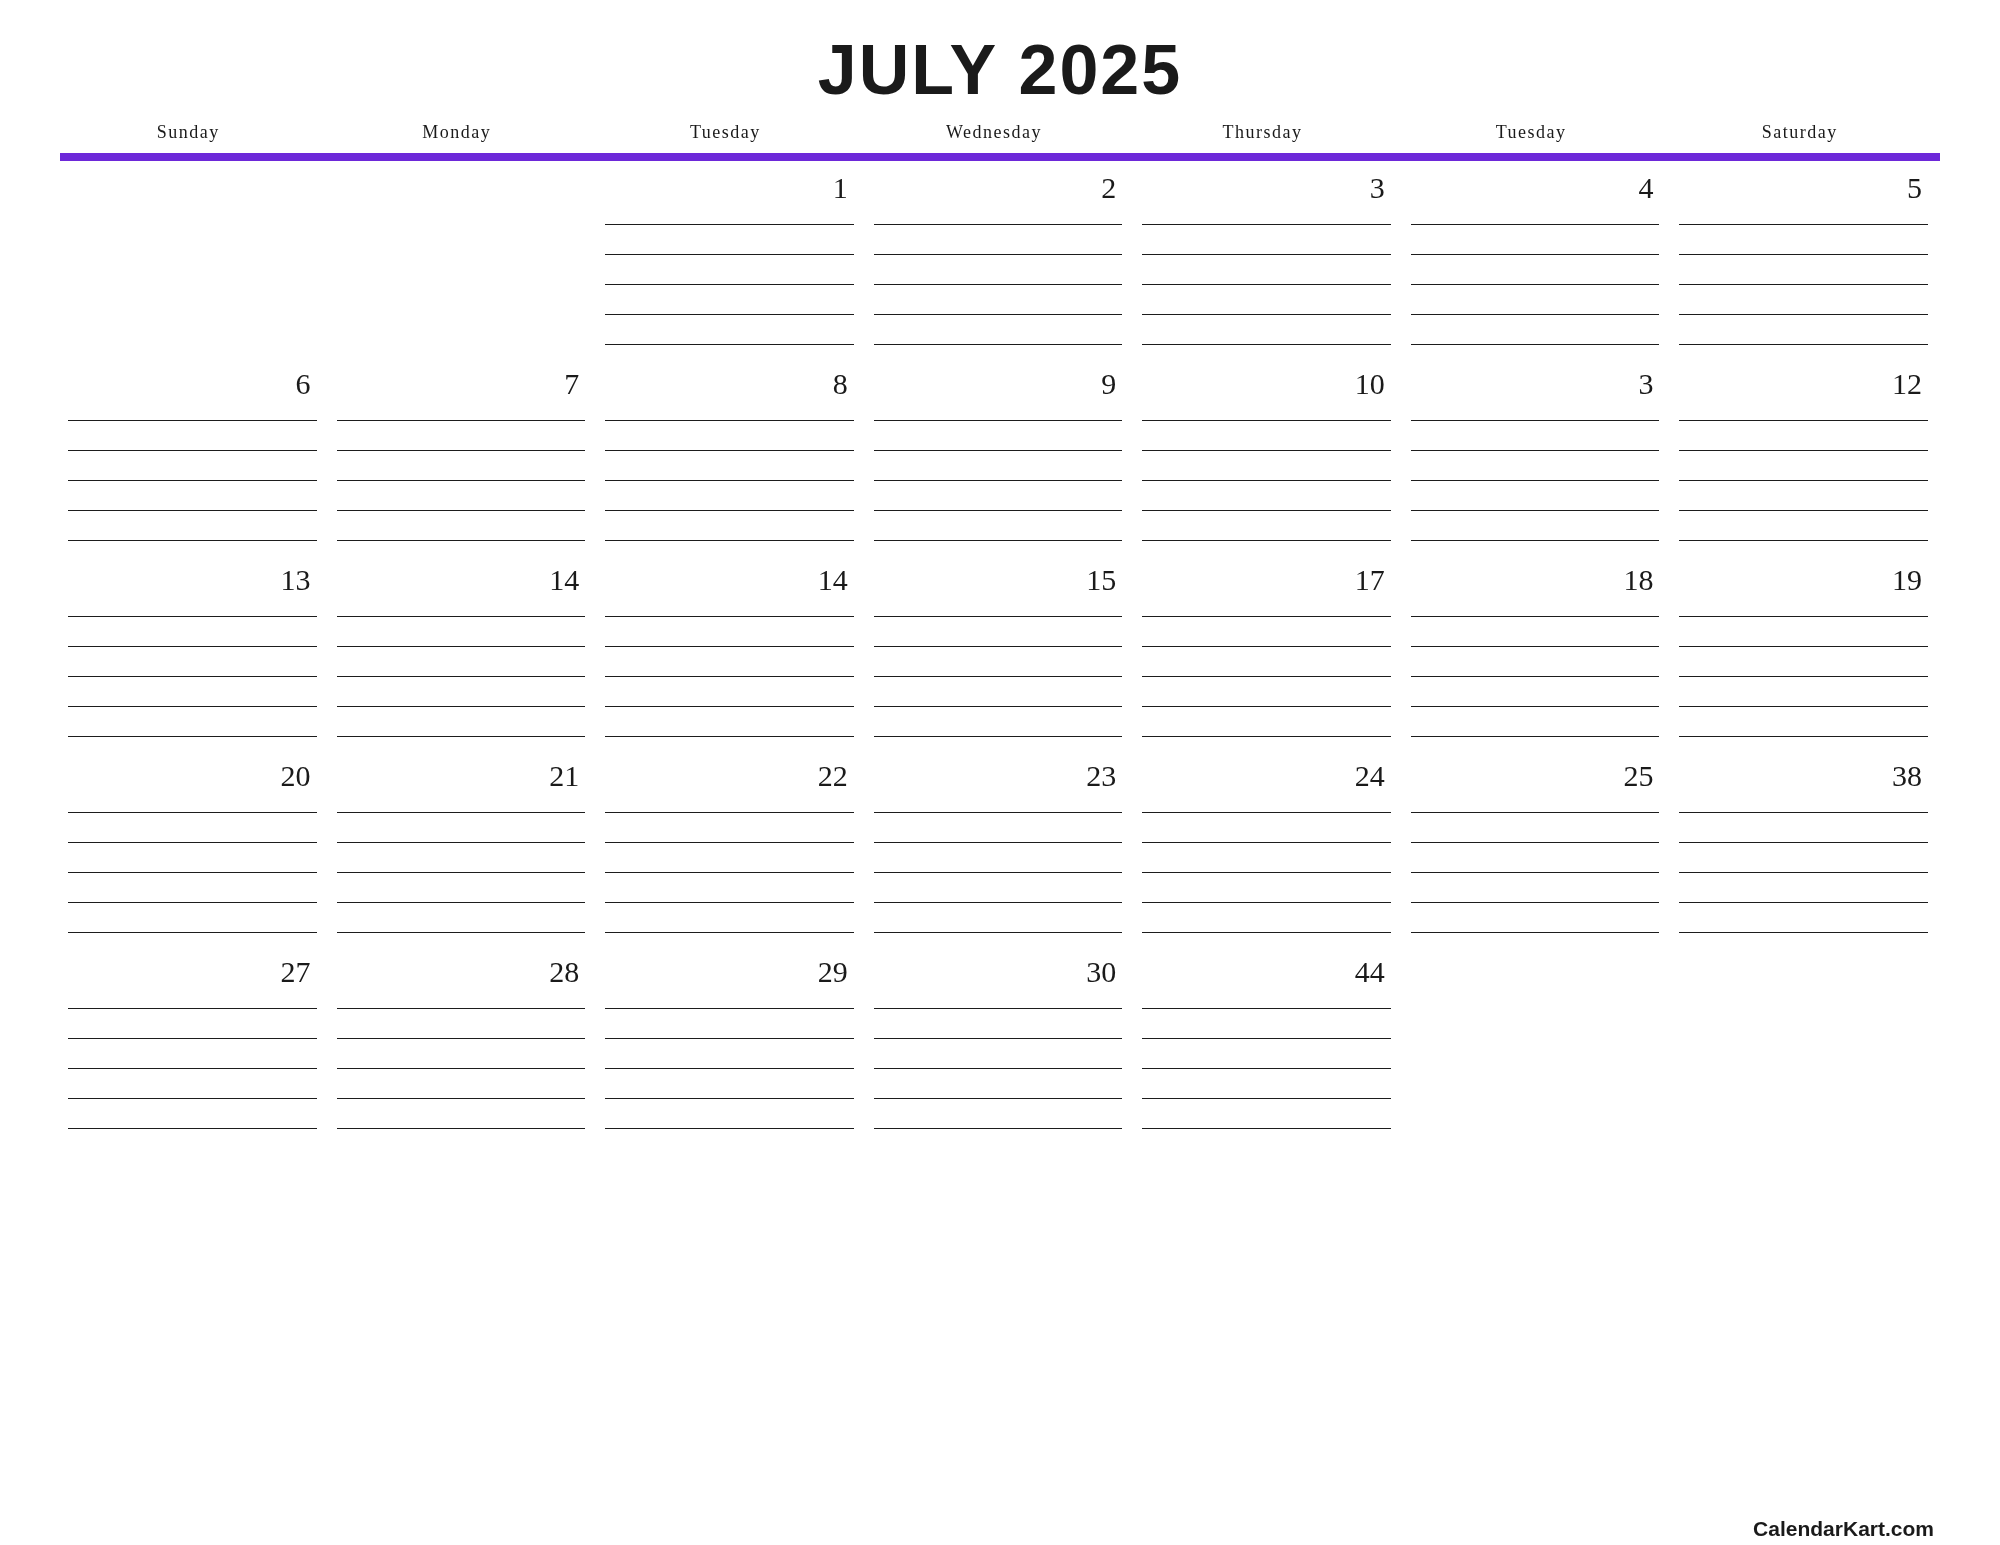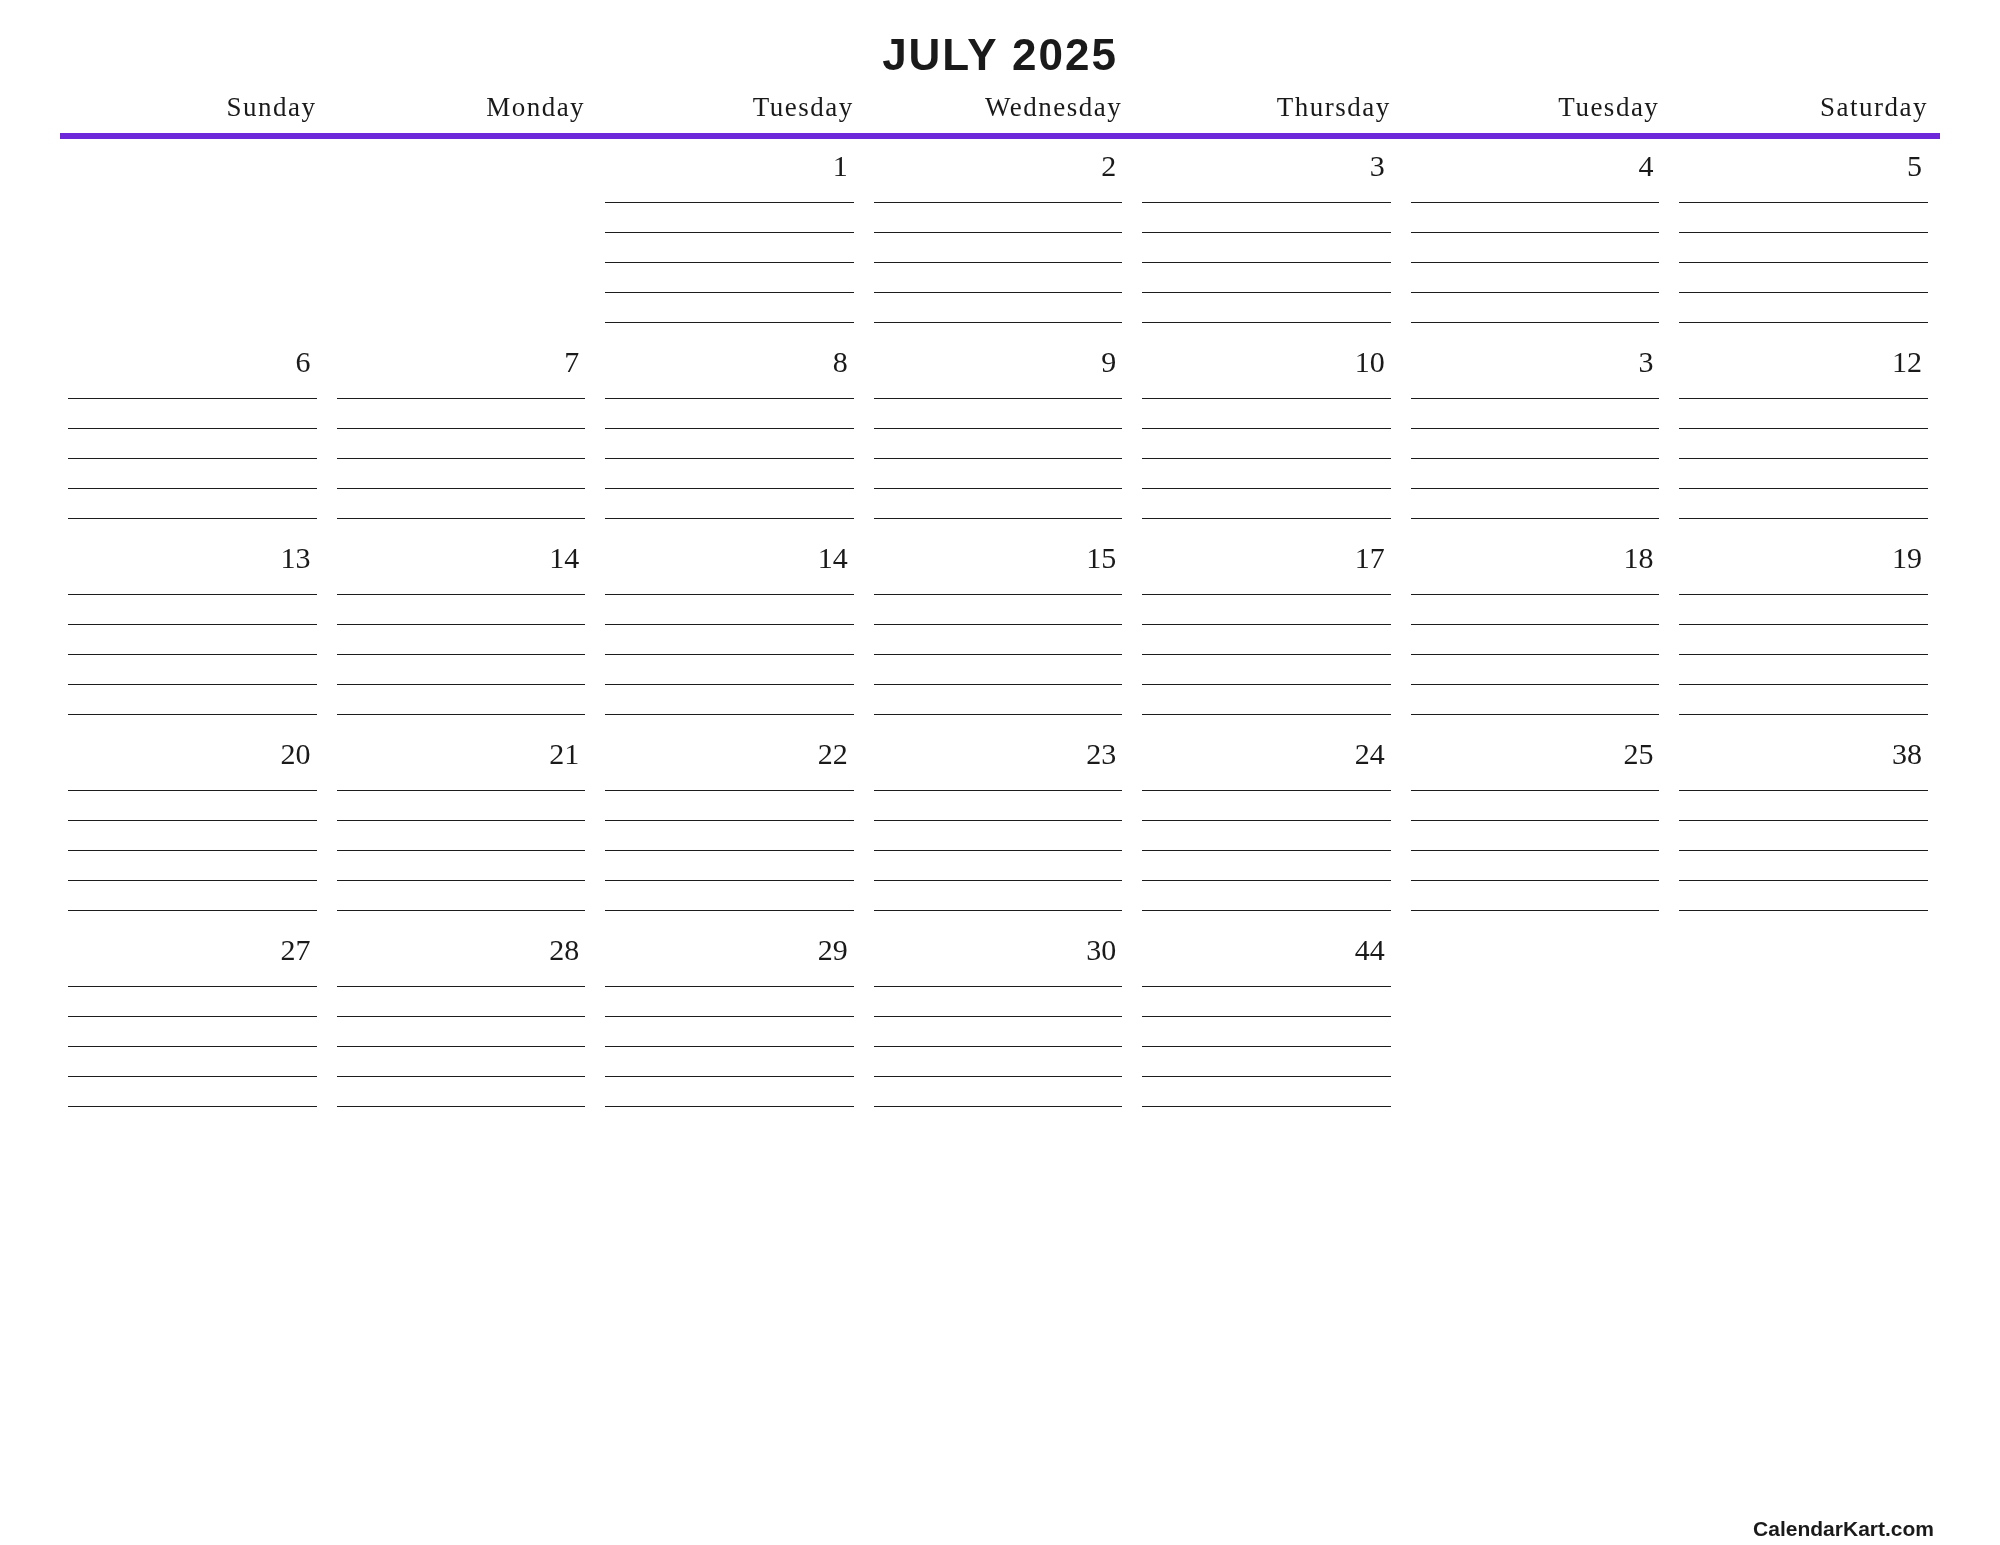--- a/index.html
+++ b/index.html
@@ -16,39 +16,39 @@
   }
   .page {
     position: relative;
     width: 2000px;
     height: 1545px;
     box-sizing: border-box;
     padding: 0 60px;
   }
   .title {
     text-align: center;
-    font-size: 44px;
+    font-size: 70px;
     font-weight: bold;
     letter-spacing: 2px;
     margin: 30px 0 12px 0;
     font-family: "Liberation Sans", sans-serif;
   }
   table.cal {
     width: 100%;
     border-collapse: collapse;
     table-layout: fixed;
   }
   thead th {
     font-family: "Liberation Serif", serif;
-    font-size: 27px;
+    font-size: 18px;
     font-weight: normal;
     letter-spacing: 1.5px;
-    text-align: right;
+    text-align: center;
     padding: 0 12px 10px 0;
-    border-bottom: 6px solid #6d28d9;
+    border-bottom: 8px solid #6d28d9;
     vertical-align: bottom;
   }
   td.day {
     vertical-align: top;
     height: 196px;
     padding: 0;
     border: none;
   }
   .daynum {
     text-align: right;

